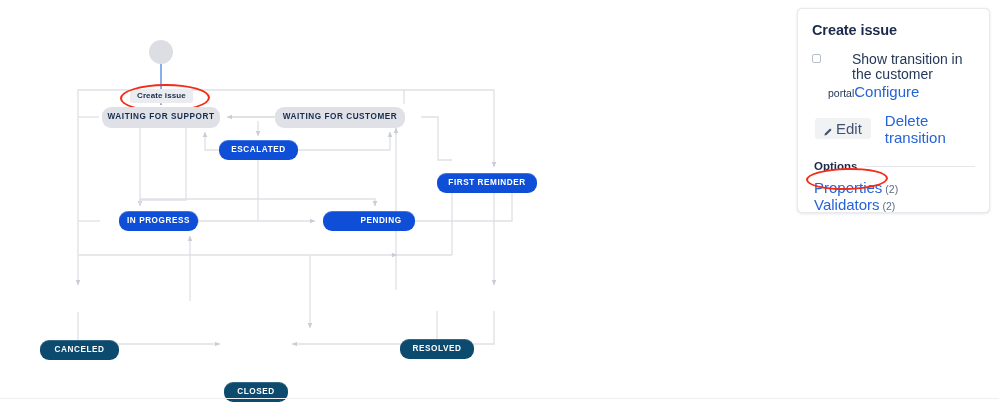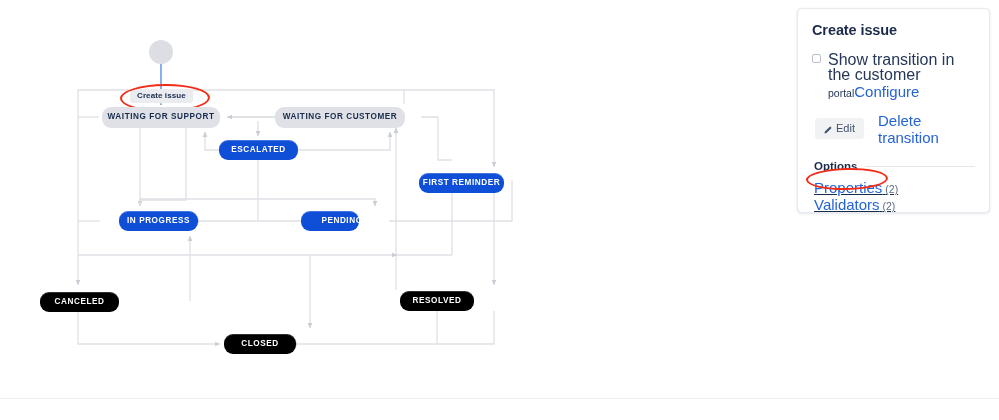--- a/index.html
+++ b/index.html
@@ -68,23 +68,24 @@
   .node.status-grey {
     background: #DFE1E6;
     color: #172B4D;
   }
   .node.status-blue {
     background: #0F4FD8;
     color: #ffffff;
     box-shadow: inset 0 1px 0 rgba(255,255,255,0.22);
   }
   .node.status-green {
-    background: #000000;
+    background: #0c4a6e;
     color: #ffffff;
     box-shadow: inset 0 1px 0 rgba(255,255,255,0.18);
+    margin-top: 48px;
   }
 
   
   #start-circle {
     position: absolute;
     left: 149px;
     top: 40px;
     width: 24px;
     height: 24px;
     border-radius: 50%;
@@ -162,24 +163,25 @@
     flex: 0 0 auto;
     width: 9px;
     height: 9px;
     margin-top: 2.5px;
     border: 1px solid #B9BFC9;
     border-radius: 2px;
     background: #fff;
     box-sizing: border-box;
   }
   .checkbox-text {
-    font-size: 16px;
+    font-size: 14px;
     color: #253858;
     line-height: 15px;
     max-width: 152px;
+    margin-left: 24px;
   }
   .link {
     color: #2563D6;
     font-size: 15px;
     text-decoration: none;
     cursor: pointer;
   }
 
   #portal-line {
     margin-left: 16px;
@@ -201,21 +203,21 @@
     margin-left: 3px;
   }
   #edit-button {
     display: inline-flex;
     align-items: center;
     gap: 4px;
     background: #F1F2F4;
     border: none;
     border-radius: 3px;
     padding: 4px 9px 4px 8px;
-    font-size: 11px;
+    font-size: 15px;
     color: #42526E;
     font-family: "Liberation Sans", sans-serif;
     cursor: pointer;
     line-height: 13px;
   }
   #edit-button .pencil-icon {
     display: inline-block;
     width: 9px;
     height: 9px;
     position: relative;
@@ -243,21 +245,20 @@
   }
 
   #options-list {
     margin-top: 8px;
     margin-left: 2px;
   }
   .option-item {
     font-size: 10.5px;
     line-height: 15px;
     white-space: nowrap;
-    text-decoration: underline;
   }
   .option-count {
     color: #5E6C84;
     font-size: 10.5px;
   }
 </style>
 </head>
 <body>
 
 <div id="page">
@@ -339,31 +340,31 @@
 
     <div id="transition-label">Create issue</div>
     <div class="highlight-ellipse" id="hl-create-issue"></div>
 
     <div class="node status-grey" style="left:102px; top:107px; width:118px; height:21px;">WAITING FOR SUPPORT</div>
 
     <div class="node status-grey" style="left:275px; top:107px; width:130px; height:21px;">WAITING FOR CUSTOMER</div>
 
     <div class="node status-blue" style="left:219px; top:140px; width:79px; height:20px;">ESCALATED</div>
 
-    <div class="node status-blue" style="left:419px; top:173px; width:85px; height:20px;">FIRST REMINDER</div>
+    <div class="node status-blue" style="left:437px; top:173px; width:100px; height:20px;">FIRST REMINDER</div>
 
     <div class="node status-blue" style="left:103px; top:211px; width:79px; height:20px;margin-left:16px;">IN PROGRESS</div>
 
-    <div class="node status-blue" style="left:301px; top:211px; width:58px; height:20px;padding-left:24px;">PENDING</div>
+    <div class="node status-blue" style="left:323px; top:211px; width:92px; height:20px;padding-left:24px;">PENDING</div>
 
     <div class="node status-green" style="left:40px; top:292px; width:79px; height:20px;">CANCELED</div>
 
     <div class="node status-green" style="left:400px; top:291px; width:74px; height:20px;">RESOLVED</div>
 
-    <div class="node status-green" style="left:224px; top:334px; width:72px; height:20px;">CLOSED</div>
+    <div class="node status-green" style="left:224px; top:334px; width:64px; height:20px;">CLOSED</div>
   </div>
 
   <div id="side-panel">
 
     <div id="panel-title">Create issue</div>
 
     <div class="checkbox-row">
       <span class="checkbox"></span>
       <span class="checkbox-text">Show transition in the customer</span>
     </div>

